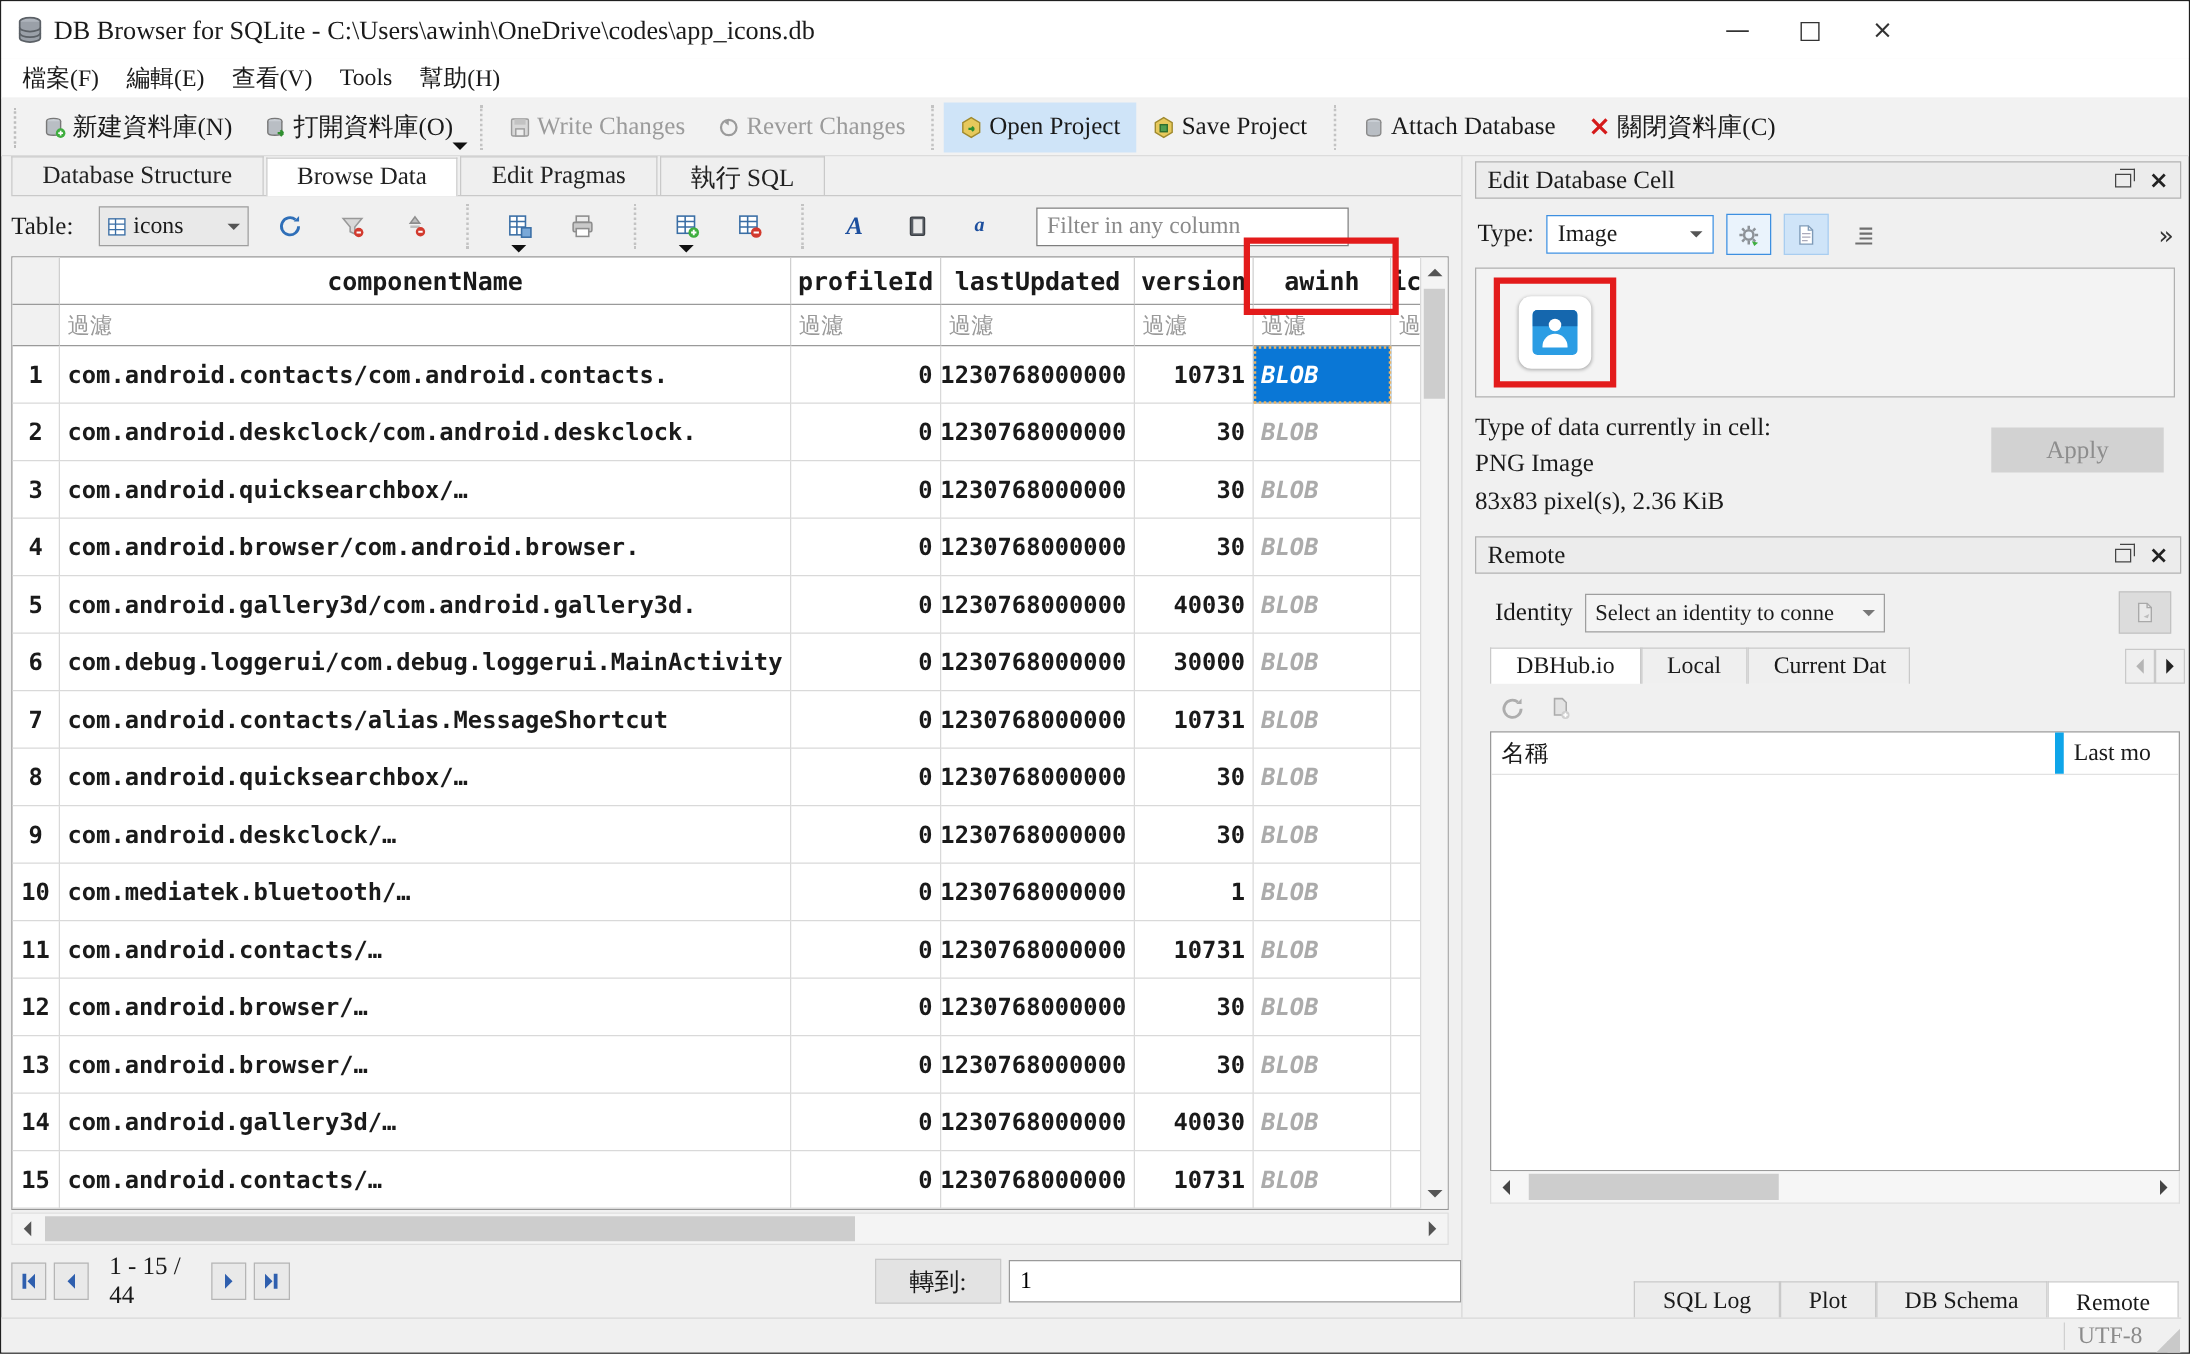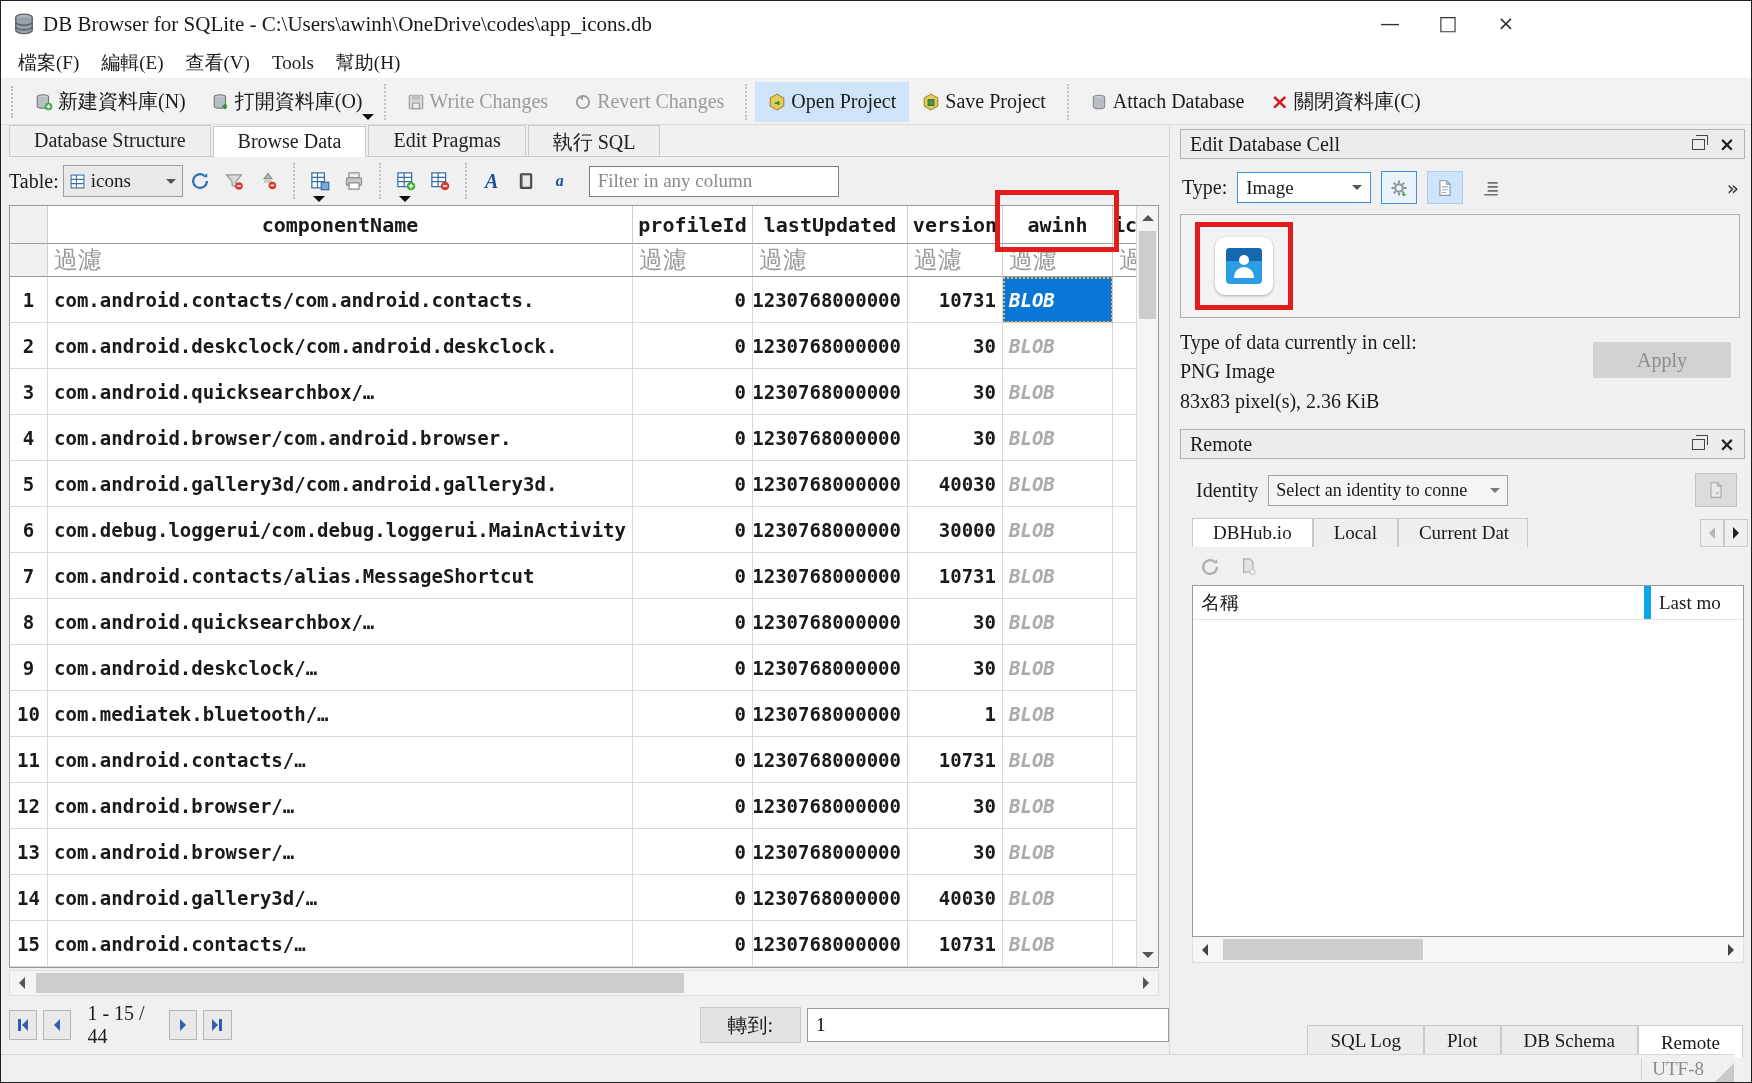--- a/index.html
+++ b/index.html
@@ -31,37 +31,37 @@
   
   svg.ic { display:block; }
   
   .content { display:flex; height:935px; }
   .left { width:1168px; position:relative; padding-left:8px; }
   
   .doc-tabs { display:flex; height:32px; margin-top:0; border-bottom:1px solid #c9c9c9; }
   .doc-tab { padding:3px 24px; font-size:20px; background:#efefef; border:1px solid #c9c9c9; border-bottom:none; margin-right:2px; color:#222; }
   .doc-tab.active { background:#fff; position:relative; top:1px; }
   
-  .browse-bar { height:48px; display:flex; align-items:center; gap:0; }
+  .browse-bar { height:48px; display:flex; align-items:center; gap:16px; }
   .browse-bar .lbl { font-size:20px; margin-right:4px; }
   .tselect { width:120px; height:32px; background:#e9e9e9; border:1px solid #9e9e9e; display:flex; align-items:center; padding:0 6px; gap:6px; font-size:19px; }
   .tselect .cv { margin-left:auto; width:0;height:0;border:5px solid transparent;border-top-color:#555;border-bottom-width:0; }
   .ibtn { width:34px; height:34px; display:flex; align-items:center; justify-content:center; position:relative; }
   .ibtn .drop { position:absolute; left:10px; bottom:-4px; }
   .glyphA { font-family:"Liberation Serif",serif; font-weight:bold; font-style:italic; color:#1d4f9e; font-size:20px; }
   .filter-any { width:250px; height:31px; border:1px solid #7e7e7e; font-size:19px; padding:0 8px; font-family:"Liberation Serif",serif; color:#333; background:#fff; margin-left:12px; }
   .filter-any::placeholder { color:#8a8a8a; }
   
   .grid { position:relative; width:1150px; background:#fff; border:1px solid #979797; font-family:"DejaVu Sans Mono",monospace; }
   .gq { display:grid; grid-template-columns:38px 585px 120px 155px 95px 110px 25px; }
   .gh { height:38px; }
   .gh .hc { border-right:1px solid #cfcfcf; border-bottom:1px solid #9a9a9a; display:flex; align-items:center; justify-content:center; font-weight:bold; font-size:20px; overflow:hidden; white-space:nowrap; }
   .gh .hc.gutter { background:#f1f1f1; }
   .gf { height:33px; }
-  .gf .fc { border-right:1px solid #cfcfcf; border-bottom:1px solid #9a9a9a; display:flex; align-items:center; padding-left:6px; font-family:"Liberation Serif",serif; font-size:24px; color:#9a9a9a; overflow:hidden; white-space:nowrap; }
+  .gf .fc { border-right:1px solid #cfcfcf; border-bottom:1px solid #9a9a9a; display:flex; align-items:center; padding-left:6px; font-family:"Liberation Serif",serif; font-size:18px; color:#9a9a9a; overflow:hidden; white-space:nowrap; }
   .gf .fc.gutter { background:#f1f1f1; border-right:1px solid #cfcfcf; }
   .trow { height:46px; }
   .cell { border-right:1px solid #d9d9d9; border-bottom:1px solid #d9d9d9; display:flex; align-items:center; font-weight:bold; font-size:19px; overflow:hidden; white-space:nowrap; }
   .c-num { justify-content:center; }
   .c-name { padding-left:6px; }
   .c-pid,.c-upd,.c-ver { justify-content:flex-end; padding-right:6px; }
   .c-blob { padding-left:6px; color:#ababab; font-style:italic; }
   .c-blob.selected { background:#0a77d6; color:#fff; outline:2px dotted #e9b464; outline-offset:-2px; }
   
   .vscroll { position:absolute; top:0; right:0; bottom:0; width:22px; background:#f4f4f4; border-left:1px solid #dadada; }
@@ -127,21 +127,21 @@
   .rt-hc { font-size:19px; display:flex; align-items:center; padding-left:8px; overflow:hidden; white-space:nowrap; }
   .rt-hc.name { flex:1; border-right:7px solid #0ea5e9; }
   .rt-hc.mod { width:92px; }
   .rhscroll { width:552px; margin-left:12px; height:26px; background:#f6f6f6; border:1px solid #dedede; border-top:none; position:relative; display:flex; align-items:center; }
   .rhs-thumb { position:absolute; left:30px; width:200px; top:2px; bottom:2px; background:#cdcdcd; }
   
   .bottom-tabs { position:absolute; right:10px; bottom:2px; display:flex; }
   .btab { padding:4px 22px; font-size:19px; background:#ececec; border:1px solid #c9c9c9; border-bottom:none; }
   .btab.active { background:#fff; position:relative; top:0px; padding-top:6px; }
   
-  .statusbar { position:absolute; left:0; right:16px; bottom:0; height:28px; background:#f0f0f0; border-top:1px solid #d8d8d8; display:flex; align-items:center; justify-content:flex-end; }
+  .statusbar { position:absolute; left:0; right:6px; bottom:0; height:28px; background:#f0f0f0; border-top:1px solid #d8d8d8; display:flex; align-items:center; justify-content:flex-end; }
   .status-enc { font-size:19px; color:#8b8b8b; padding:0 10px; border-left:1px solid #d0d0d0; height:22px; display:flex; align-items:center; }
   .grip-corner { width:0; height:0; border:10px solid transparent; border-right-color:#c9c9c9; border-bottom-color:#c9c9c9; margin-right:1px; margin-top:8px; }
   
   .tl { width:0;height:0;border:6px solid transparent;border-right-color:currentColor;border-left-width:0; }
   .tr { width:0;height:0;border:6px solid transparent;border-left-color:currentColor;border-right-width:0; }
   .tu { width:0;height:0;border:6px solid transparent;border-bottom-color:currentColor;border-top-width:0; }
   .td { width:0;height:0;border:6px solid transparent;border-top-color:currentColor;border-bottom-width:0; }
   .dis { color:#b5b5b5; }
 </style>
 </head>

